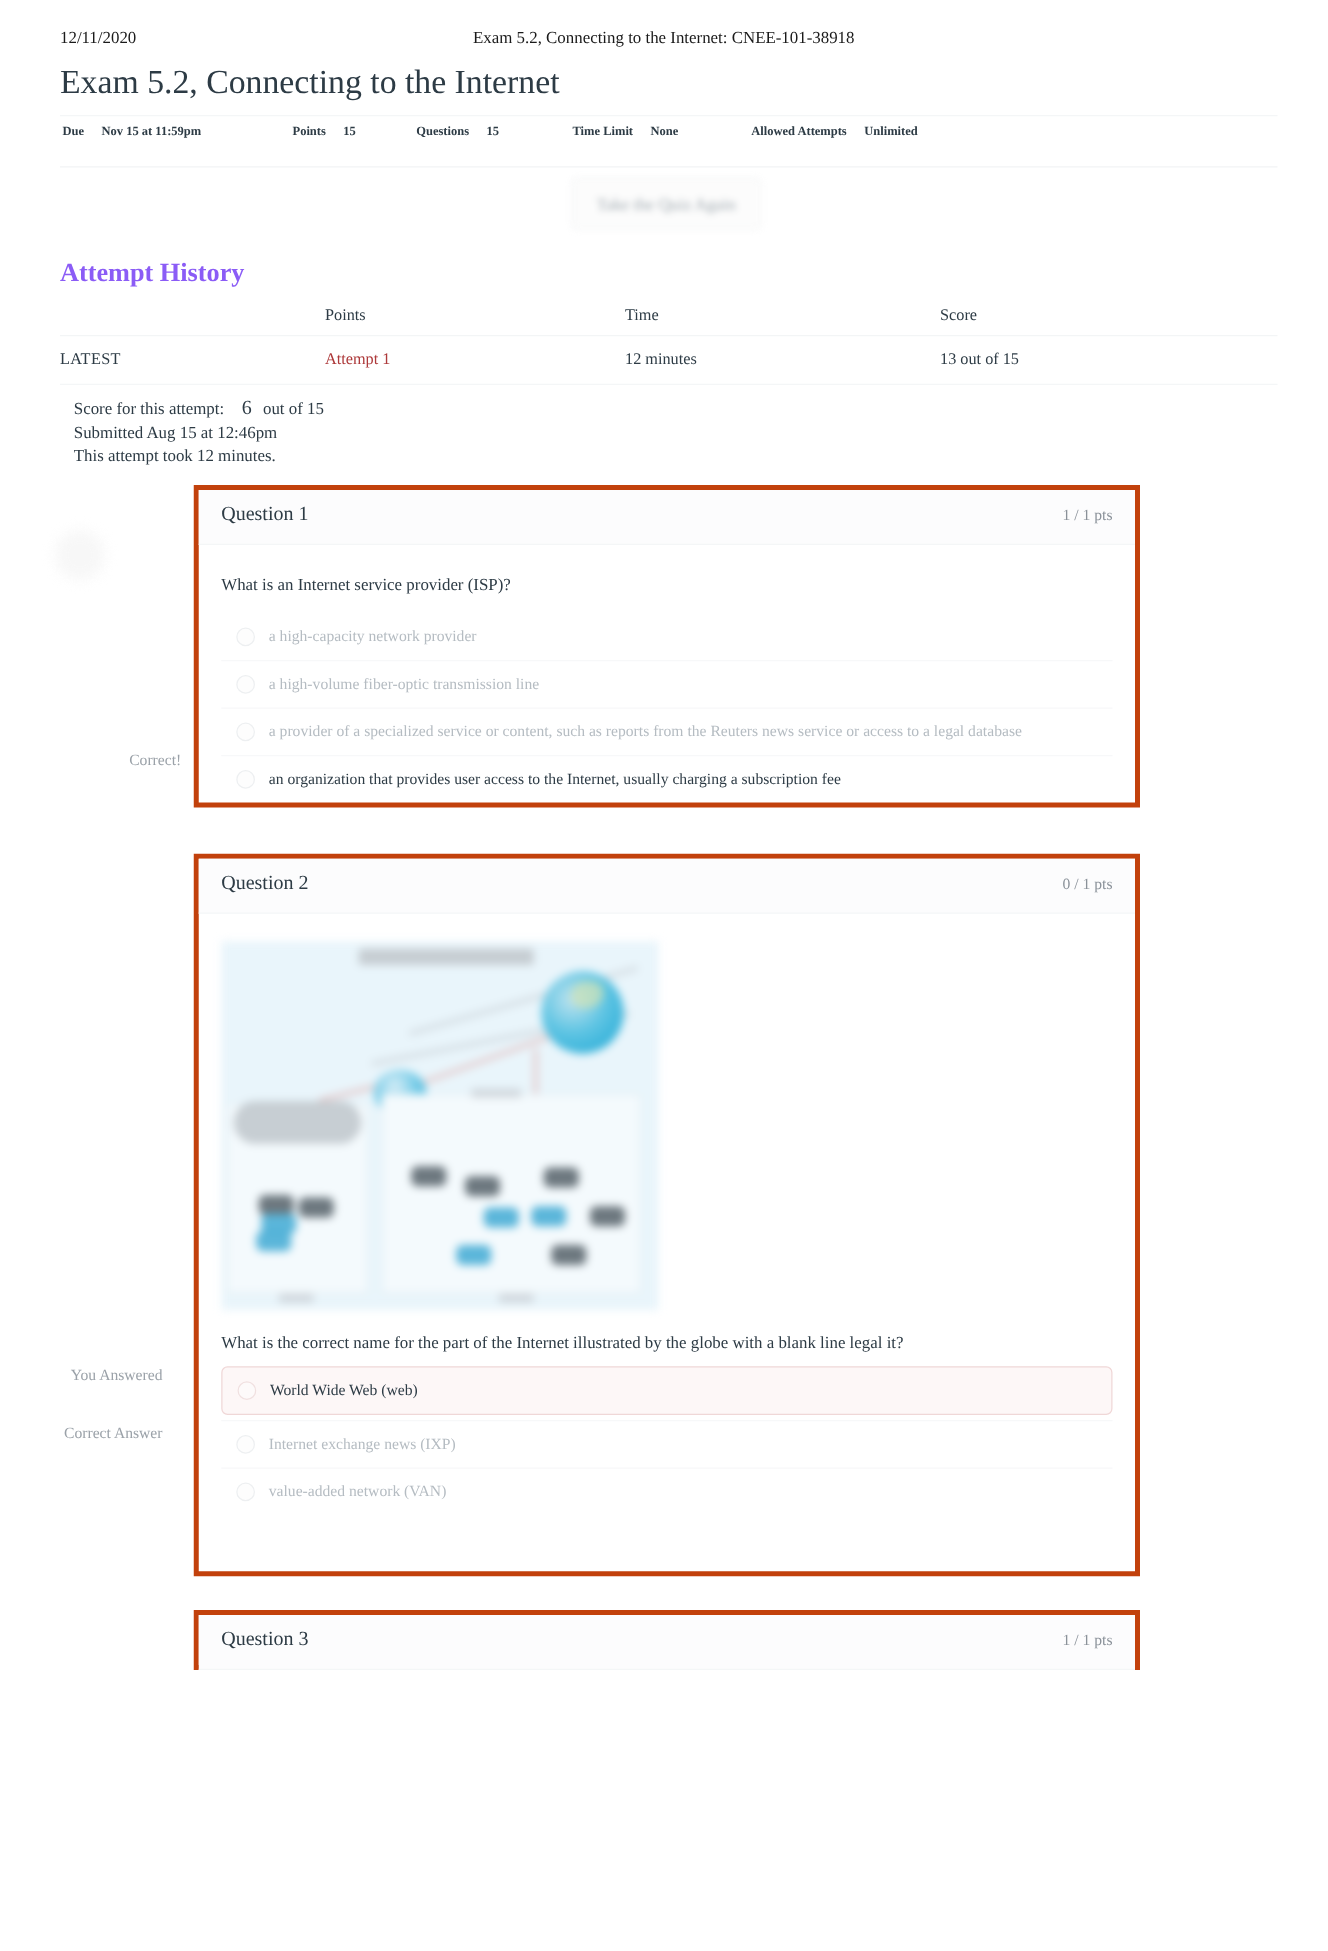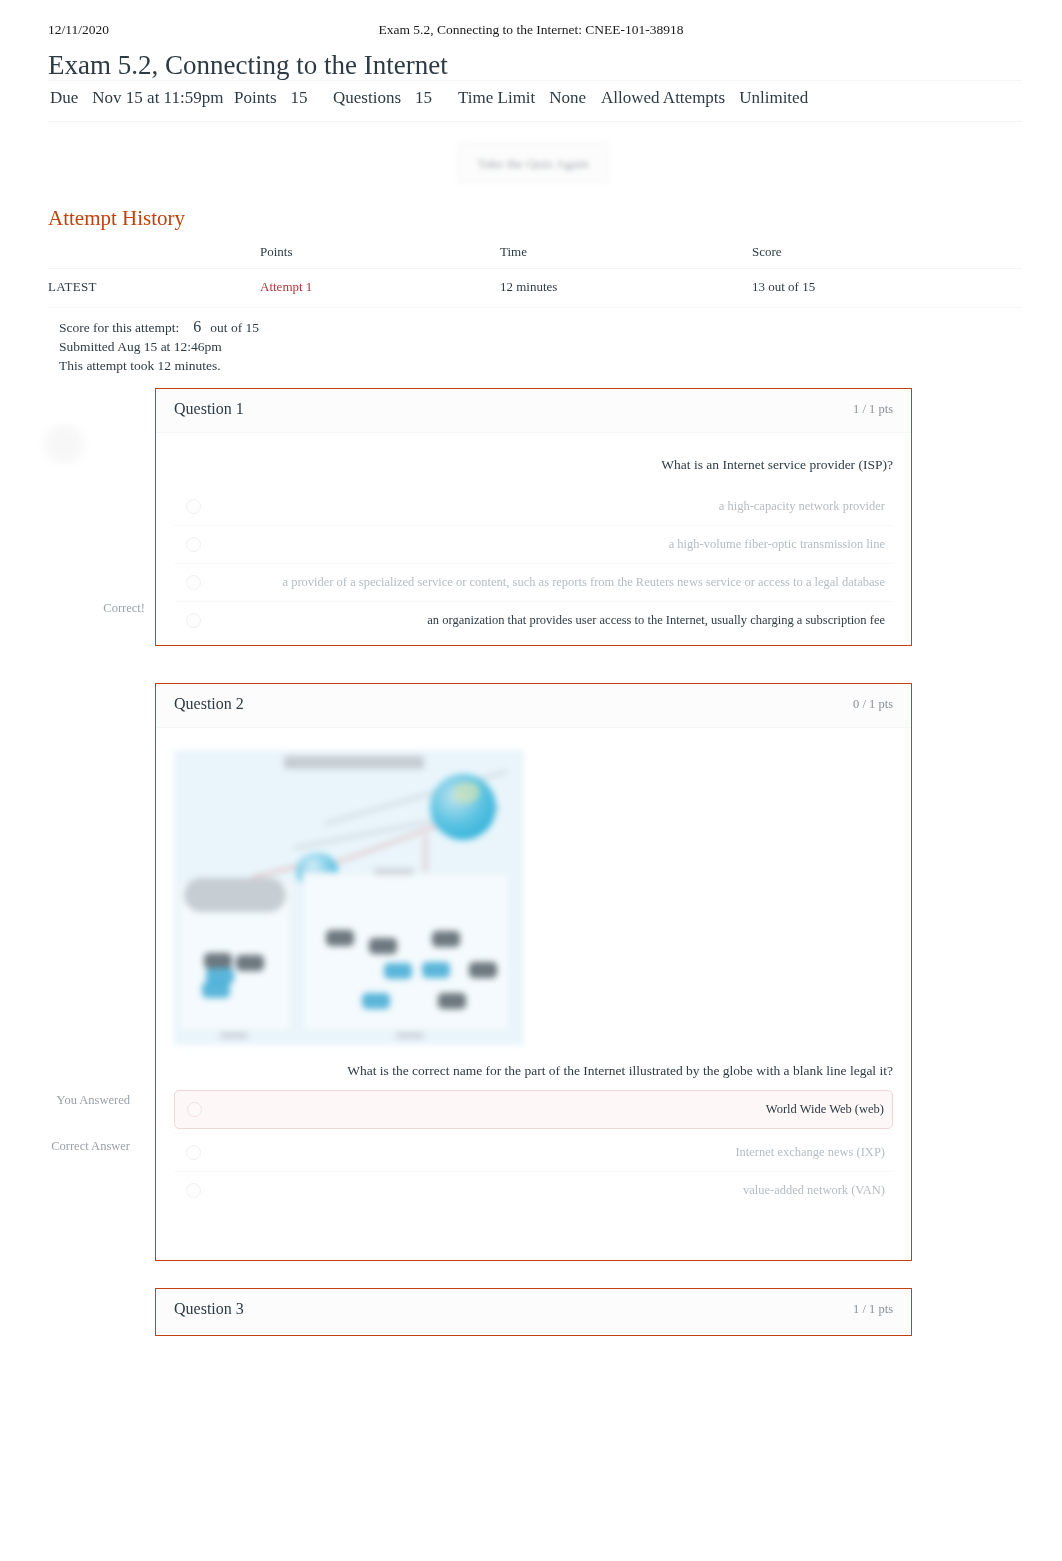--- a/index.html
+++ b/index.html
@@ -54,27 +54,28 @@
     font-weight: normal;
     color: #2d3b45;
     letter-spacing: 0px;
     margin: 0;
   }
 
   
   .meta-bar {
     position: absolute;
     left: 48px;
-    top: 80px;
+    top: 92px;
     width: 974px;
     height: 40px;
     border-top: 1px solid #f4f6f7;
     border-bottom: 1px solid #f2f4f5;
-    font-size: 17px;
-    color: #2d3b45;
+    font-size: 10px;
+    color: #2d3b45;
+    font-weight: bold;
   }
   .meta-item {
     position: absolute;
     top: 7px;
     white-space: nowrap;
   }
   .meta-item .mk { color: #2d3b45; }
   .meta-item .mv { color: #2d3b45; margin-left: 14px; }
   .mi-due   { left: 2px; }
   .mi-pts   { left: 186px; }
@@ -106,23 +107,23 @@
     box-sizing: border-box;
     cursor: pointer;
   }
 
   
   .attempt-history-title {
     position: absolute;
     left: 48px;
     top: 206px;
     font-size: 21px;
-    font-weight: normal;
+    font-weight: bold;
     margin: 0;
-    color: #c2410c;
+    color: #8b5cf6;
   }
   .history-table {
     position: absolute;
     left: 48px;
     top: 238px;
     width: 974px;
     border-collapse: collapse;
     font-size: 13px;
     color: #2d3b45;
   }
@@ -160,23 +161,22 @@
   }
   .score-line .sc-val { margin: 0 9px 0 14px; font-size: 16px; }
   .score-line .sc-out { }
 
   
   .q-card {
     position: absolute;
     left: 155px;
     width: 757px;
     background: #ffffff;
-    border: 1px solid #c2410c;
+    border: 4px solid #c2410c;
     box-sizing: border-box;
-    text-align: right;
   }
   .q-head {
     position: relative;
     height: 43px;
     border-bottom: 1px solid #f4f6f7;
     background: #fcfcfd;
   }
   .q-name {
     position: absolute;
     left: 18px;

